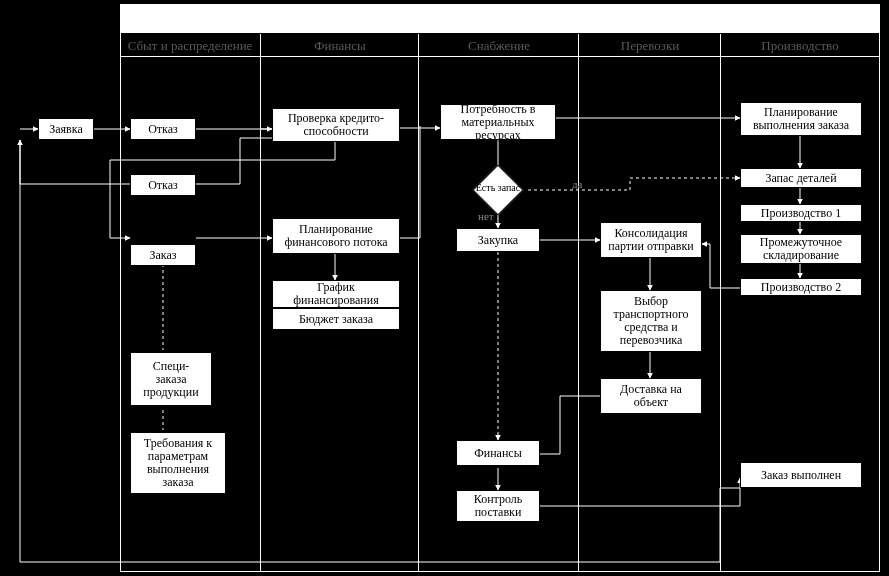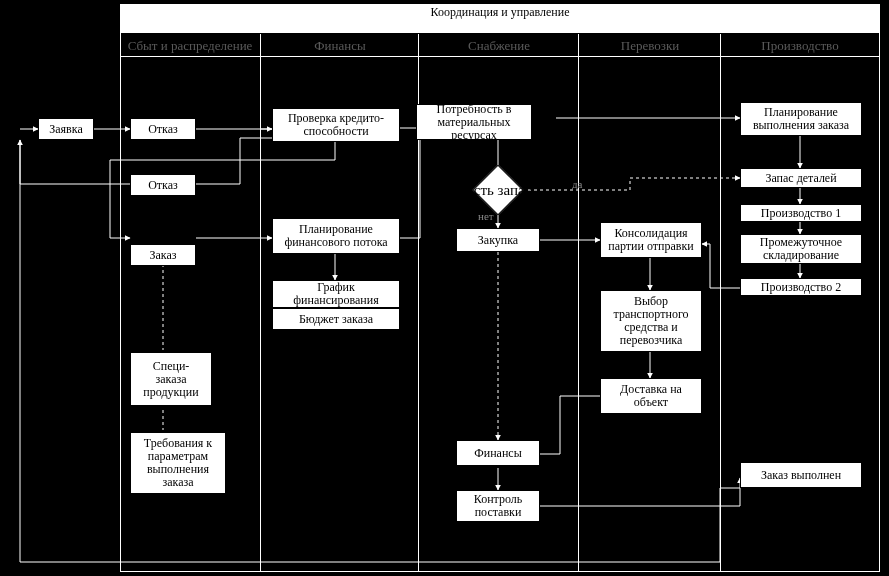--- a/index.html
+++ b/index.html
@@ -71,42 +71,41 @@
   .diamond {
     position: absolute;
     background: #fff;
     transform: rotate(45deg);
     border: 1px solid #000;
   }
   .diamond-label {
     position: absolute;
     text-align: center;
     color: #000;
-    font-size: 15px;
+    font-size: 10px;
     pointer-events: none;
     background: transparent;
   }
   svg.connectors {
     position: absolute;
     top: 0; left: 0;
     width: 889px; height: 576px;
     pointer-events: none;
   }
   .edge-label {
     position: absolute;
     color: #888;
     font-size: 11px;
     pointer-events: none;
   }
 </style>
 </head>
 <body>
 
 <div class="title-bar">
-  <div>Координация и управление</div>
 </div>
 
 <div class="outer-border"></div>
 
 <div class="lane-divider" style="left:120px"></div>
 <div class="lane-divider" style="left:260px"></div>
 <div class="lane-divider" style="left:418px"></div>
 <div class="lane-divider" style="left:578px"></div>
 <div class="lane-divider" style="left:720px"></div>
 
@@ -197,21 +196,21 @@
 заказа</div>
 
 <div class="box" style="left:272px;top:108px;width:128px;height:34px;white-space:pre-line">Проверка кредито-
 способности</div>
 <div class="box" style="left:272px;top:218px;width:128px;height:36px;white-space:pre-line">Планирование
 финансового потока</div>
 <div class="box" style="left:272px;top:280px;width:128px;height:28px;white-space:pre-line">График
 финансирования</div>
 <div class="box" style="left:272px;top:308px;width:128px;height:22px">Бюджет заказа</div>
 
-<div class="box" style="left:416px;top:104px;width:116px;height:36px;white-space:pre-line">Потребность в
+<div class="box" style="left:440px;top:104px;width:116px;height:36px;white-space:pre-line">Потребность в
 материальных ресурсах</div>
 <div class="diamond" style="left:480px;top:172px;width:36px;height:36px"></div>
 <div class="diamond-label" style="left:458px;top:182px;width:80px">Есть запас</div>
 <div class="box" style="left:456px;top:228px;width:84px;height:24px">Закупка</div>
 <div class="box" style="left:456px;top:440px;width:84px;height:26px">Финансы</div>
 <div class="box" style="left:456px;top:490px;width:84px;height:32px;white-space:pre-line">Контроль
 поставки</div>
 
 <div class="box" style="left:600px;top:222px;width:102px;height:36px;white-space:pre-line">Консолидация
 партии отправки</div>

